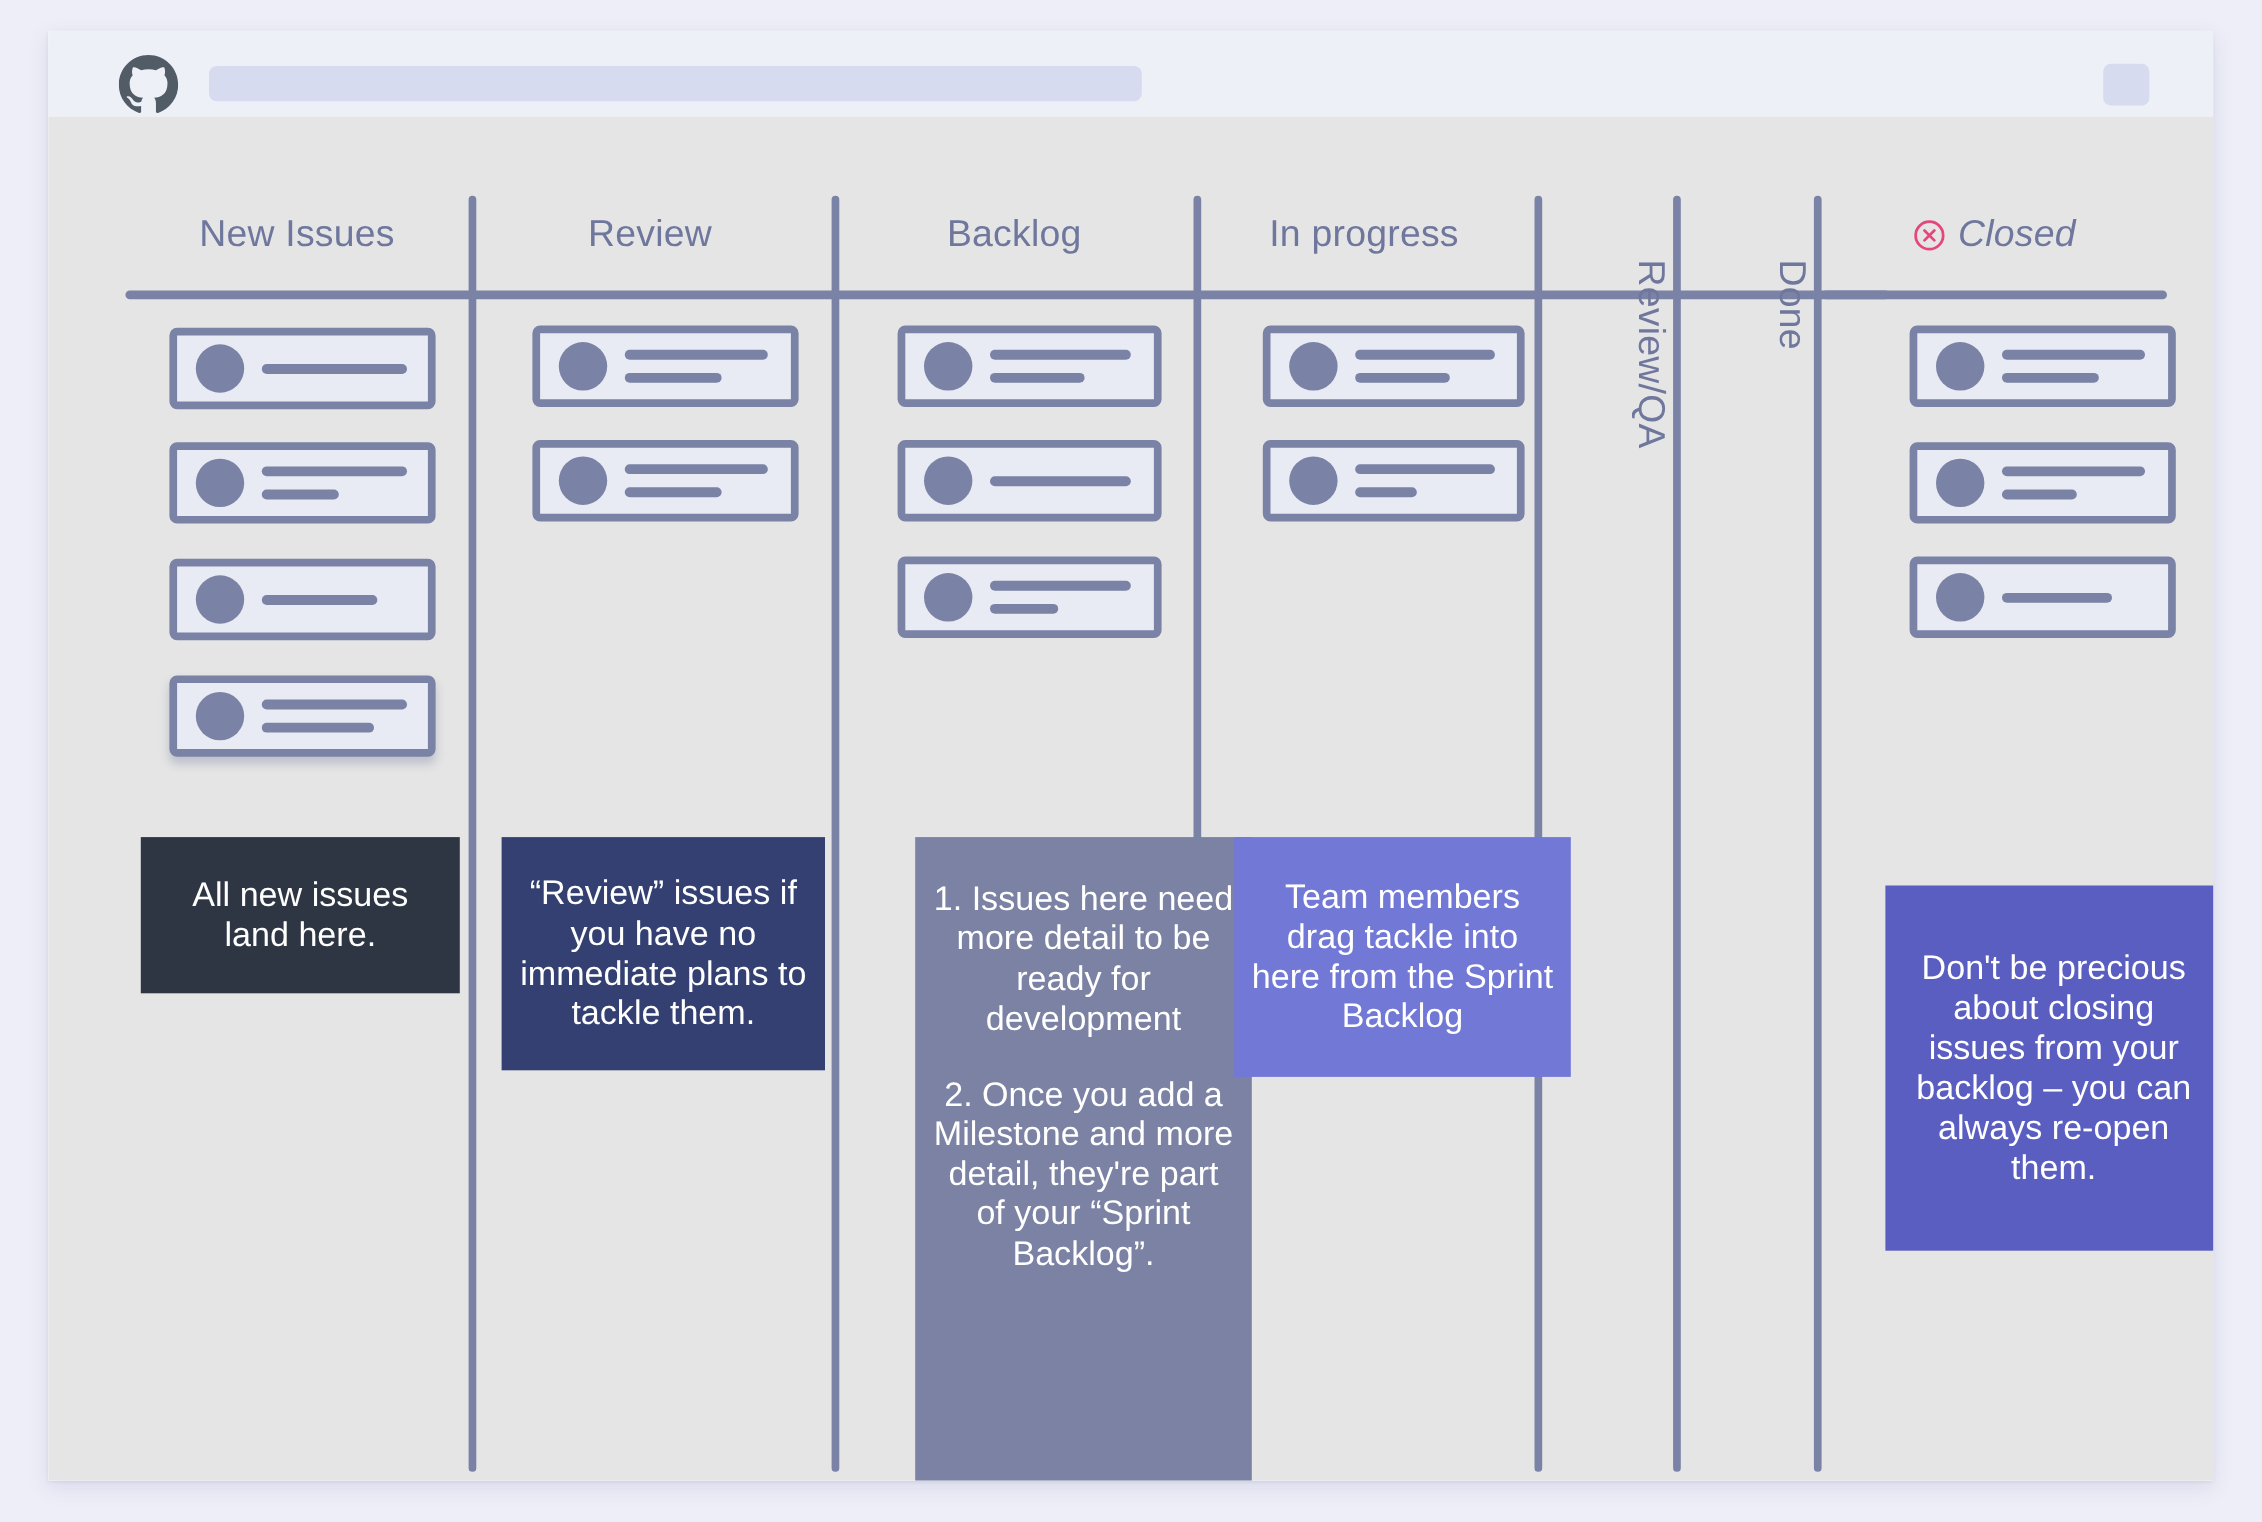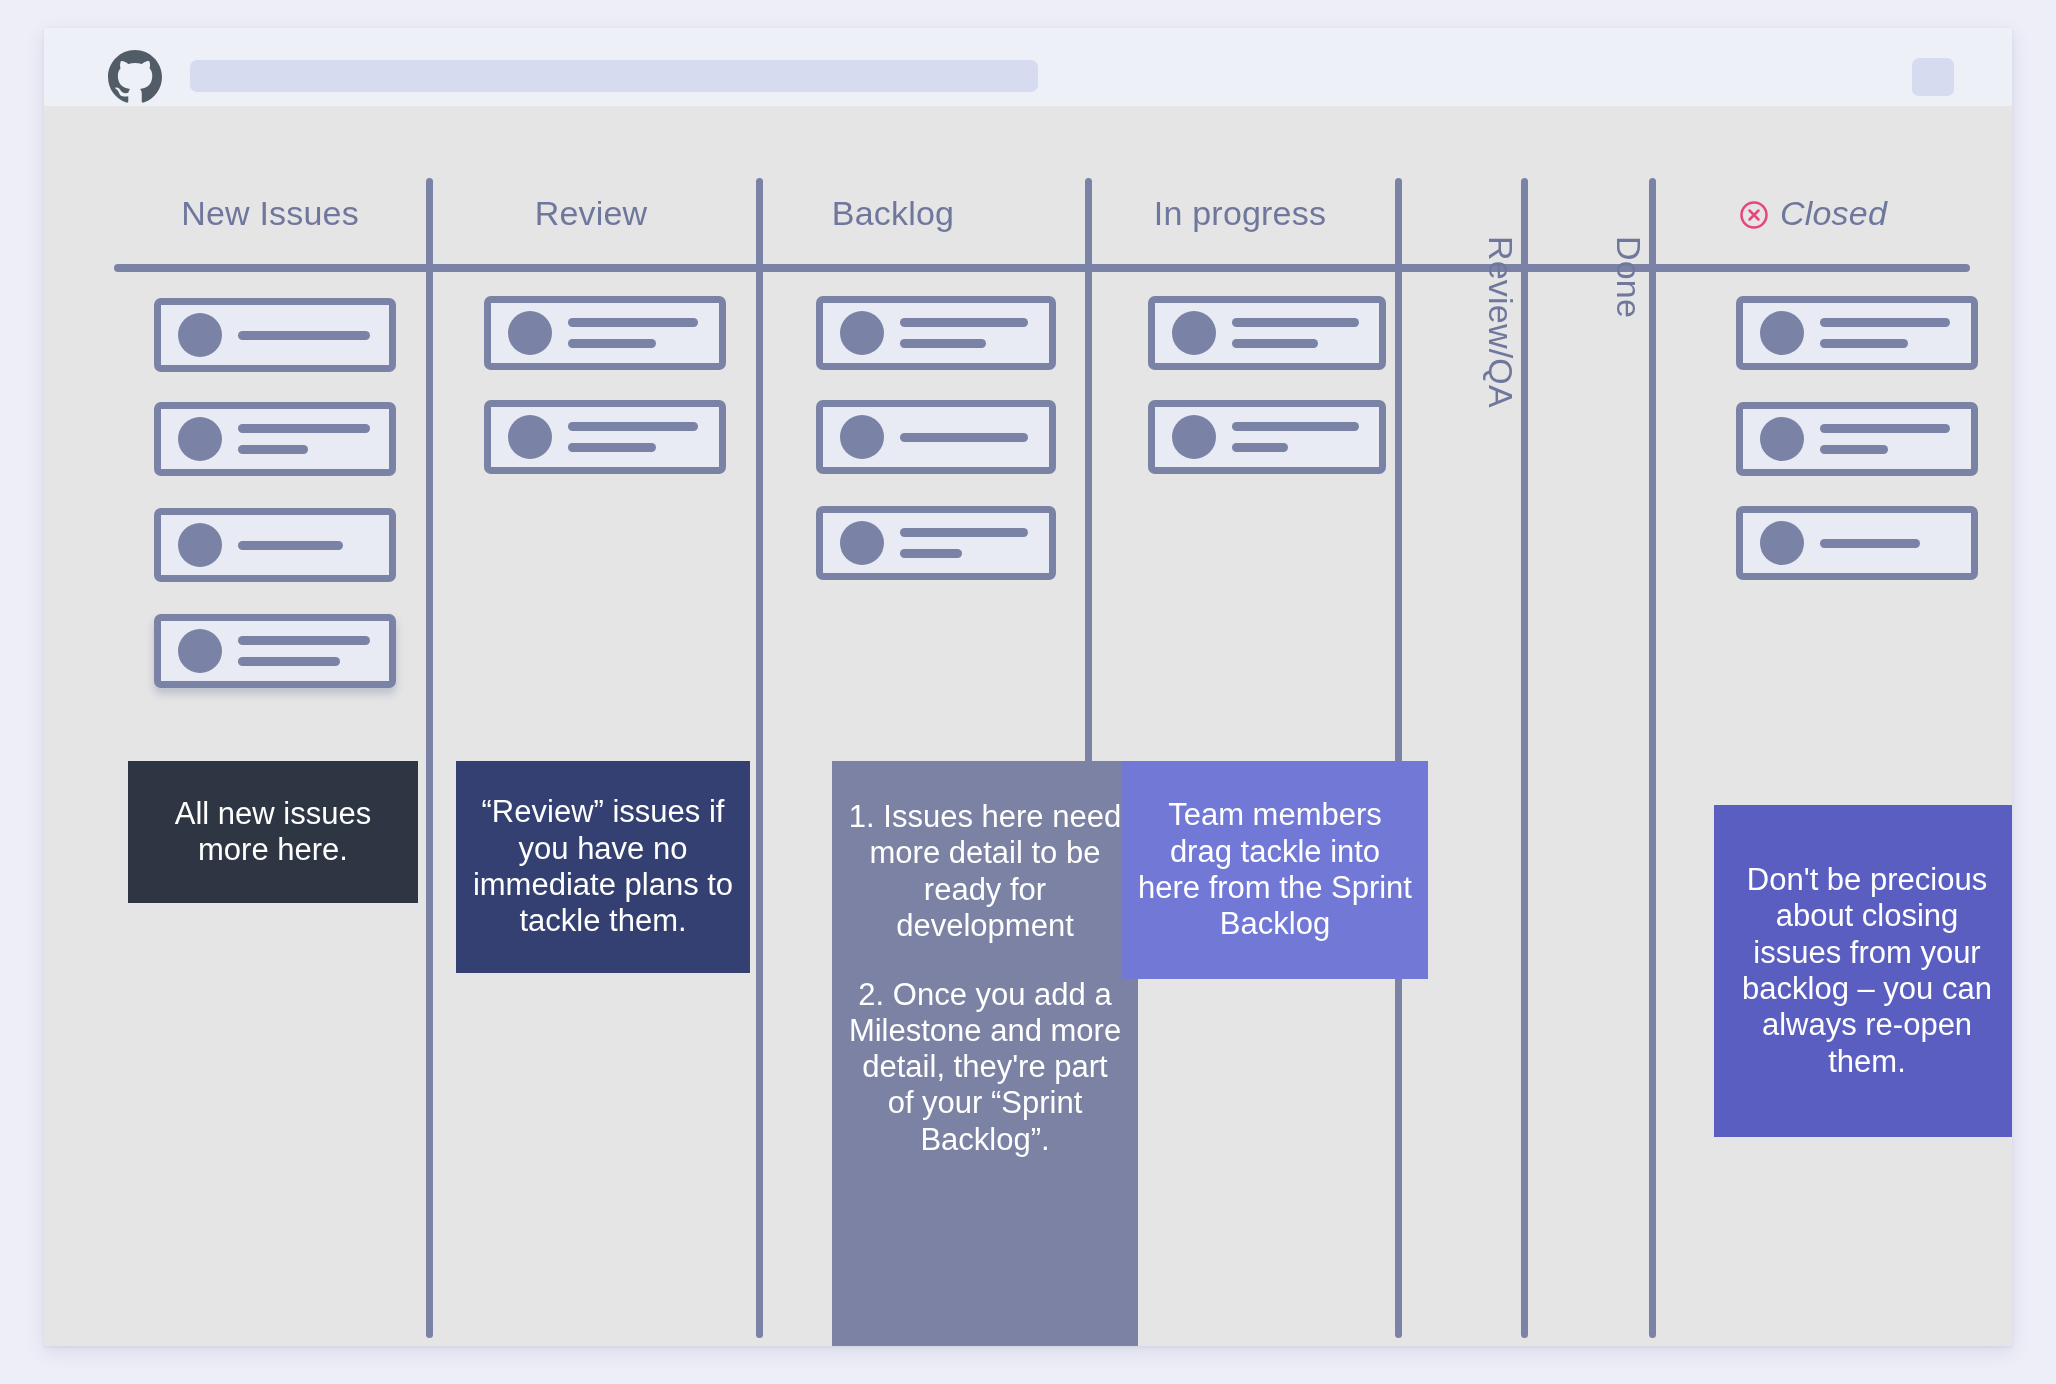--- a/index.html
+++ b/index.html
@@ -196,21 +196,21 @@
     <div class="header-rule" style="left:1612px;width:314px;"></div>
 
     <div class="col-title" style="left:70px;width:312px;">
       <span>New Issues</span>
     </div>
 
     <div class="col-title" style="left:382px;width:330px;">
       <span>Review</span>
     </div>
 
-    <div class="col-title" style="left:712px;width:274px;">
+    <div class="col-title" style="left:712px;width:274px;padding-left:29px;">
       <span>Backlog</span>
     </div>
 
     <div class="col-title" style="left:1041px;width:310px;">
       <span>In progress</span>
     </div>
 
     <div class="col-title vertical" style="left:1437px;top:130px;">
       <span>Review/QA</span>
     </div>
@@ -326,21 +326,21 @@
     <div class="card" style="left:1692px;top:400px;width:242px;height:74px;">
       <span class="card-avatar"></span>
       <span class="card-lines">
         <span class="card-line" style="width:100px;"></span>
       </span>
     </div>
 
     <div class="note" style="left:84px;top:655px;width:290px;height:142px;background:#2d3642;
                 display:flex;align-items:center;justify-content:center;">
       <div>
-        <p>All new issues more here.</p>
+        <p>All new issues land here.</p>
       </div>
     </div>
 
     <div class="note" style="left:412px;top:655px;width:294px;height:212px;background:#334071;
                 display:flex;align-items:center;justify-content:center;">
       <div>
         <p>“Review” issues if you have no immediate plans to tackle them.</p>
       </div>
     </div>
 

